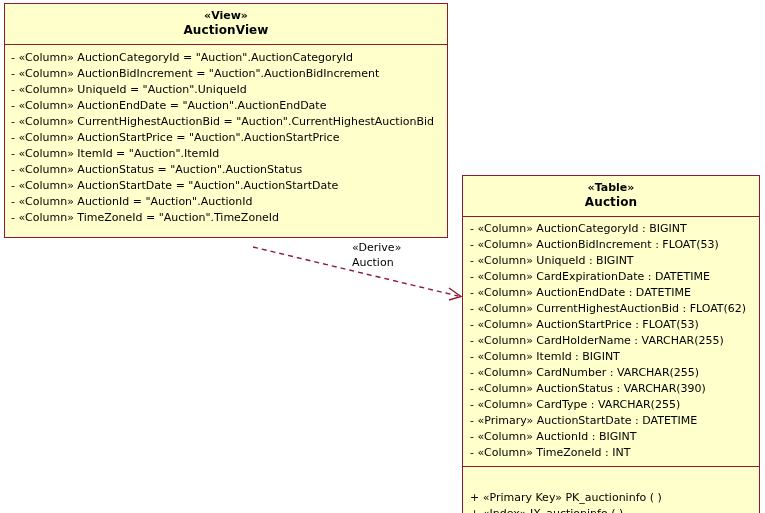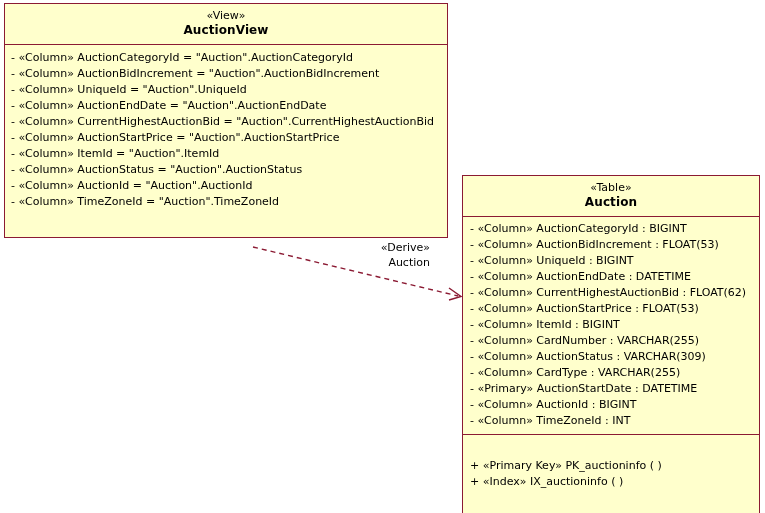--- a/index.html
+++ b/index.html
@@ -24,21 +24,21 @@
   }
 
   .uml-header {
     border-bottom: 1px solid #8b1a33;
     text-align: center;
     padding: 5px 4px 6px 4px;
     line-height: 1.25;
   }
   .stereotype {
     font-size: 11px;
-    font-weight: normal;
+    font-weight: bold;
     display: block;
   }
   .classname {
     font-size: 12px;
     font-weight: bold;
     display: block;
     letter-spacing: 0.1px;
   }
 
   .uml-compartment {
@@ -89,21 +89,21 @@
     width: 765px;
     height: 513px;
     pointer-events: none;
   }
 
   #derive-label {
     position: absolute;
     left: 352px;
     top: 240px;
     width: 78px;
-    text-align: right;
+    text-align: left;
     font-size: 11px;
     line-height: 15px;
   }
   #derive-label span { display: block; }
 </style>
 </head>
 <body>
 
 <div class="uml-box" id="view-box">
   <div class="uml-header">
@@ -112,40 +112,43 @@
   </div>
   <div class="uml-compartment" id="view-columns">
       <div class="uml-row">- «Column» AuctionCategoryId = "Auction".AuctionCategoryId</div>
       <div class="uml-row">- «Column» AuctionBidIncrement = "Auction".AuctionBidIncrement</div>
       <div class="uml-row">- «Column» UniqueId = "Auction".UniqueId</div>
       <div class="uml-row">- «Column» AuctionEndDate = "Auction".AuctionEndDate</div>
       <div class="uml-row">- «Column» CurrentHighestAuctionBid = "Auction".CurrentHighestAuctionBid</div>
       <div class="uml-row">- «Column» AuctionStartPrice = "Auction".AuctionStartPrice</div>
       <div class="uml-row">- «Column» ItemId = "Auction".ItemId</div>
       <div class="uml-row">- «Column» AuctionStatus = "Auction".AuctionStatus</div>
+      <div class="uml-row">- «Column» AuctionStartDate = "Auction".AuctionStartDate</div>
       <div class="uml-row">- «Column» AuctionId = "Auction".AuctionId</div>
       <div class="uml-row">- «Column» TimeZoneId = "Auction".TimeZoneId</div>
     </div>
 </div>
 
 <div class="uml-box" id="table-box">
   <div class="uml-header">
     <span class="stereotype">«Table»</span>
     <span class="classname">Auction</span>
   </div>
   <div class="uml-compartment" id="table-columns">
       <div class="uml-row">- «Column» AuctionCategoryId : BIGINT</div>
       <div class="uml-row">- «Column» AuctionBidIncrement : FLOAT(53)</div>
       <div class="uml-row">- «Column» UniqueId : BIGINT</div>
+      <div class="uml-row">- «Column» CardExpirationDate : DATETIME</div>
       <div class="uml-row">- «Column» AuctionEndDate : DATETIME</div>
       <div class="uml-row">- «Column» CurrentHighestAuctionBid : FLOAT(62)</div>
       <div class="uml-row">- «Column» AuctionStartPrice : FLOAT(53)</div>
+      <div class="uml-row">- «Column» CardHolderName : VARCHAR(255)</div>
       <div class="uml-row">- «Column» ItemId : BIGINT</div>
       <div class="uml-row">- «Column» CardNumber : VARCHAR(255)</div>
-      <div class="uml-row">- «Column» AuctionStatus : VARCHAR(309)</div>
+      <div class="uml-row">- «Column» AuctionStatus : VARCHAR(390)</div>
       <div class="uml-row">- «Column» CardType : VARCHAR(255)</div>
       <div class="uml-row">- «Primary» AuctionStartDate : DATETIME</div>
       <div class="uml-row">- «Column» AuctionId : BIGINT</div>
       <div class="uml-row">- «Column» TimeZoneId : INT</div>
     </div>
   <div class="uml-compartment bordered-top ops" id="table-ops">
       <div class="uml-row">+ «Primary Key» PK_auctioninfo (  )</div>
       <div class="uml-row">+ «Index» IX_auctioninfo (  )</div>
     </div>
 </div>

